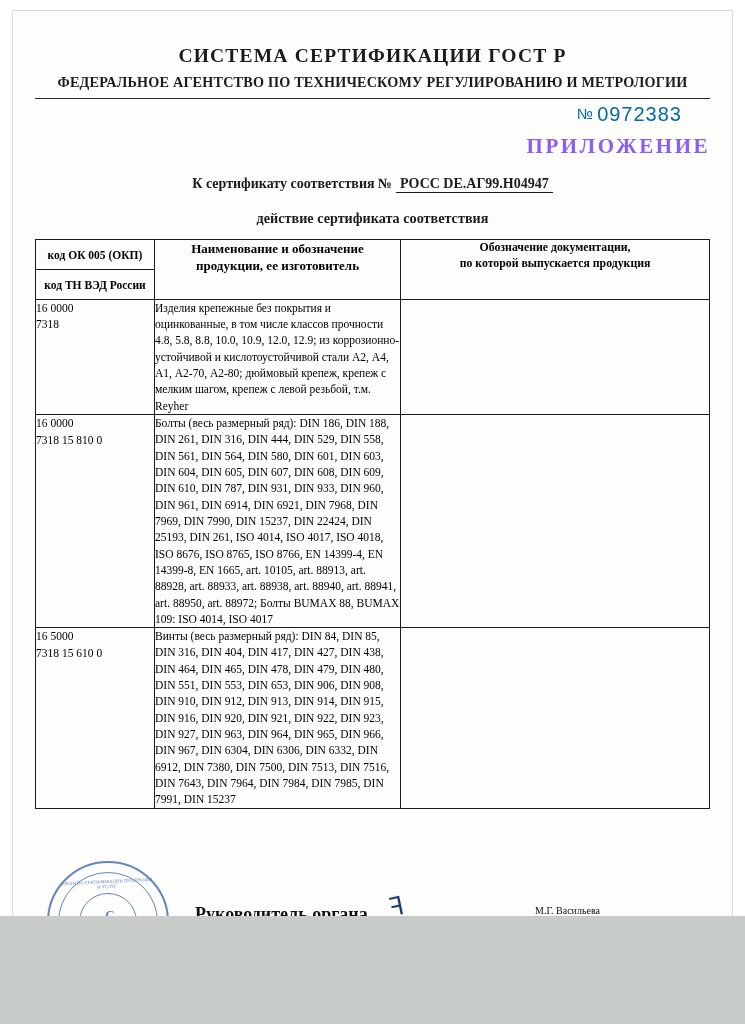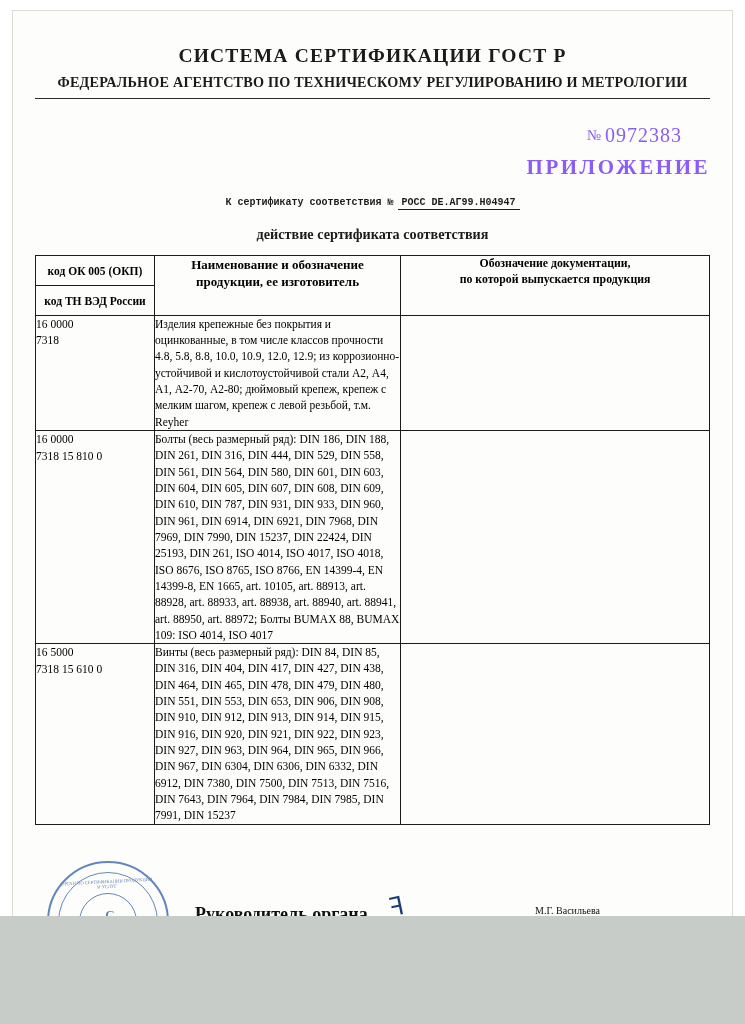--- a/index.html
+++ b/index.html
@@ -54,49 +54,48 @@
     color: #1b1b1b;
     margin-top: 7px;
   }
   .hdr-rule {
     border-bottom: 1.6px solid #2b2b2b;
     margin-top: 7px;
   }
 
   
   .num-row {
-    margin-top: 25px;
+    margin-top: 4px;
     text-align: right;
     padding-right: 28px;
-    color: #8b5cf6;
+    color: #0369a1;
     font-size: 20px;
     letter-spacing: 1px;
-    font-family: Liberation Serif, serif;
+    font-family: Liberation Sans, sans-serif;
   }
   .num-row .no {
     font-size: 15px;
     vertical-align: 2px;
     margin-right: 3px;
   }
 
   .doc-title {
     text-align: right;
     font-size: 21px;
     font-weight: bold;
     letter-spacing: 2.5px;
     margin-top: 8px;
     color: #8b5cf6;
   }
   .cert-line {
     text-align: center;
-    font-size: 10px;
+    font-size: 14px;
     font-weight: bold;
     margin-top: 17px;
     color: #1b1b1b;
-    font-family: Liberation Mono, monospace;
   }
   .cert-line .certno {
     font-weight: bold;
     border-bottom: 1px solid #1b1b1b;
     padding: 0 4px 1px 4px;
     margin-left: 4px;
   }
   .lead {
     text-align: center;
     font-size: 14.2px;

